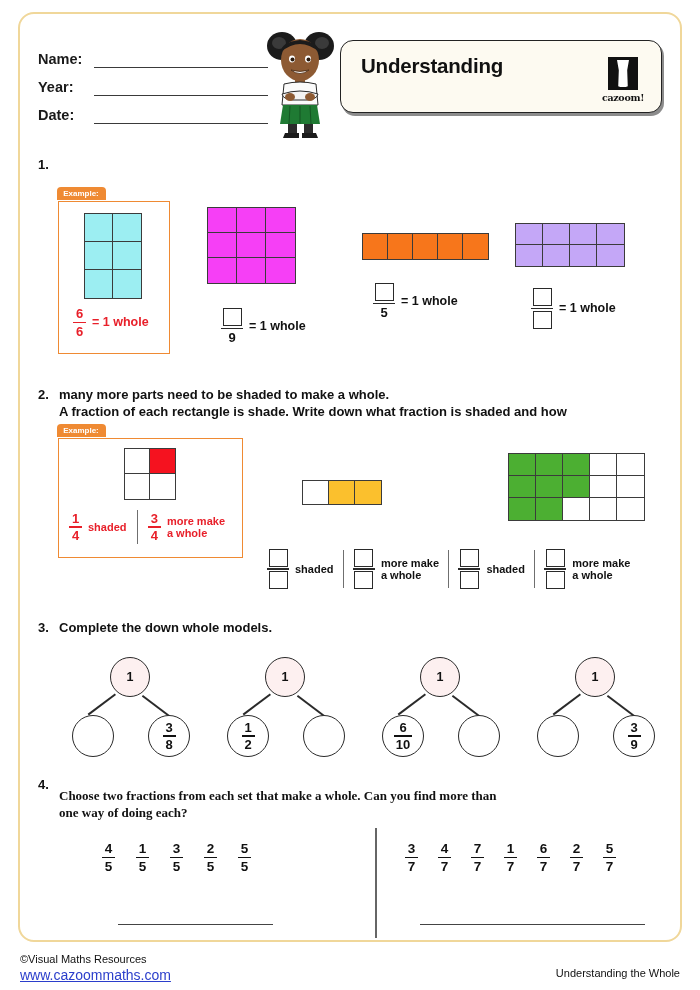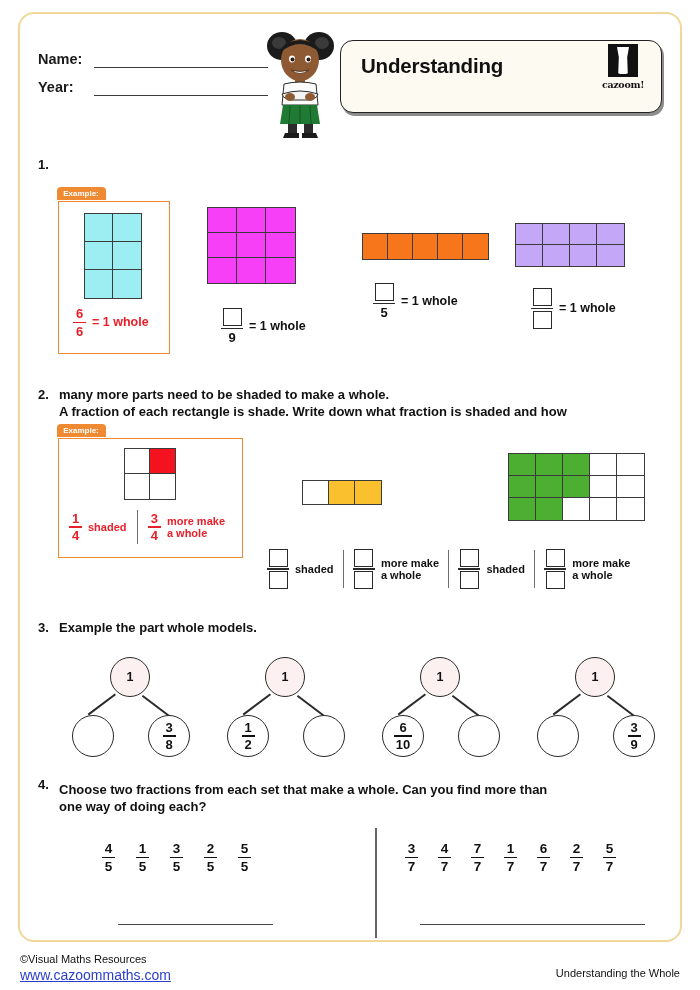--- a/index.html
+++ b/index.html
@@ -44,21 +44,21 @@
     border: 1.6px solid #222;
     border-radius: 13px;
     box-shadow: 2px 3px 0 rgba(0,0,0,0.45);
   }
   .title-text {
     position: absolute; left: 20px; top: 12px;
     width: 215px;
     font-size: 20.5px; font-weight: bold; color: #111;
     line-height: 25px; letter-spacing: -0.2px;
   }
-  .logo { position: absolute; right: 14px; top: 3px; width: 48px; height: 50px; }
+  .logo { position: absolute; right: 14px; top: 16px; width: 48px; height: 50px; }
   .logo-sq {
     width: 30px; height: 33px; background: #111; margin: 0 auto;
     position: relative;
   }
   .logo-glass {
     position: absolute; left: 50%; top: 3px; transform: translateX(-50%);
     width: 15px; height: 27px; background: #fff;
     border-radius: 2px 2px 5px 5px;
     clip-path: polygon(10% 0%, 90% 0%, 78% 38%, 82% 100%, 18% 100%, 22% 38%);
   }
@@ -149,20 +149,24 @@
 
   <div class="header">
 
     <div class="name-block">
       <div class="nb-row">
         <span class="nb-label">Name:</span>
         <span class="nb-line"></span>
       </div>
       <div class="nb-row">
         <span class="nb-label">Year:</span>
+        <span class="nb-line"></span>
+      </div>
+      <div class="nb-row">
+        <span class="nb-label">Date:</span>
         <span class="nb-line"></span>
       </div>
     </div>
 
     <svg class="mascot" viewBox="0 0 86 110">
 
       <ellipse cx="25" cy="16" rx="15" ry="14" fill="#1b1b1b"></ellipse>
       <ellipse cx="62" cy="16" rx="15" ry="14" fill="#1b1b1b"></ellipse>
       <ellipse cx="22" cy="13" rx="7" ry="6" fill="#3a3a3a"></ellipse>
       <ellipse cx="65" cy="13" rx="7" ry="6" fill="#3a3a3a"></ellipse>
@@ -384,21 +388,21 @@
       </span>
       <span class="sm-label">
         <span style="display:block;">more make</span>
         <span style="display:block;">a whole</span>
       </span>
     </div>
   </div>
 
   <div class="q" style="top:605px; height:150px;">
     <div class="q-text q-num" style="top:0;">3.</div>
-    <div class="q-text q-body" style="top:0;">Example the part whole models.</div>
+    <div class="q-text q-body" style="top:0;">Complete the down whole models.</div>
 
     <div class="pw" style="left:40px; top:38px;">
       <div class="pw-line" style="left:56px; top:38px; width:34px; transform:rotate(143deg);"></div>
       <div class="pw-line" style="left:83px; top:38px; width:34px; transform:rotate(37deg);"></div>
       <div class="pw-circle pw-top">
         <span class="pw-val">1</span>
       </div>
       <div class="pw-circle pw-leaf pw-left"></div>
       <div class="pw-circle pw-leaf pw-right">
         <span class="frac frac-blk">
@@ -453,21 +457,21 @@
           <span class="num">3</span>
           <span class="bar"></span>
           <span class="den">9</span>
         </span>
       </div>
     </div>
   </div>
 
   <div class="q" style="top:762px; height:160px;">
     <div class="q-text q-num" style="top:0;">4.</div>
-    <div class="q-body" style="top:5px;">
+    <div class="q-body" style="top:11px;font-family:Liberation Serif, serif;">
       <div class="q-text">Choose two fractions from each set that make a whole. Can you find more than</div>
       <div class="q-text">one way of doing each?</div>
     </div>
 
     <div style="position:absolute; left:355px; top:52px; width:1.6px; height:110px; background:#666;"></div>
 
     <div class="q4set" style="left:82px; top:66px;">
       <span class="frac frac-blk q4frac">
         <span class="num">4</span>
           <span class="bar"></span>

